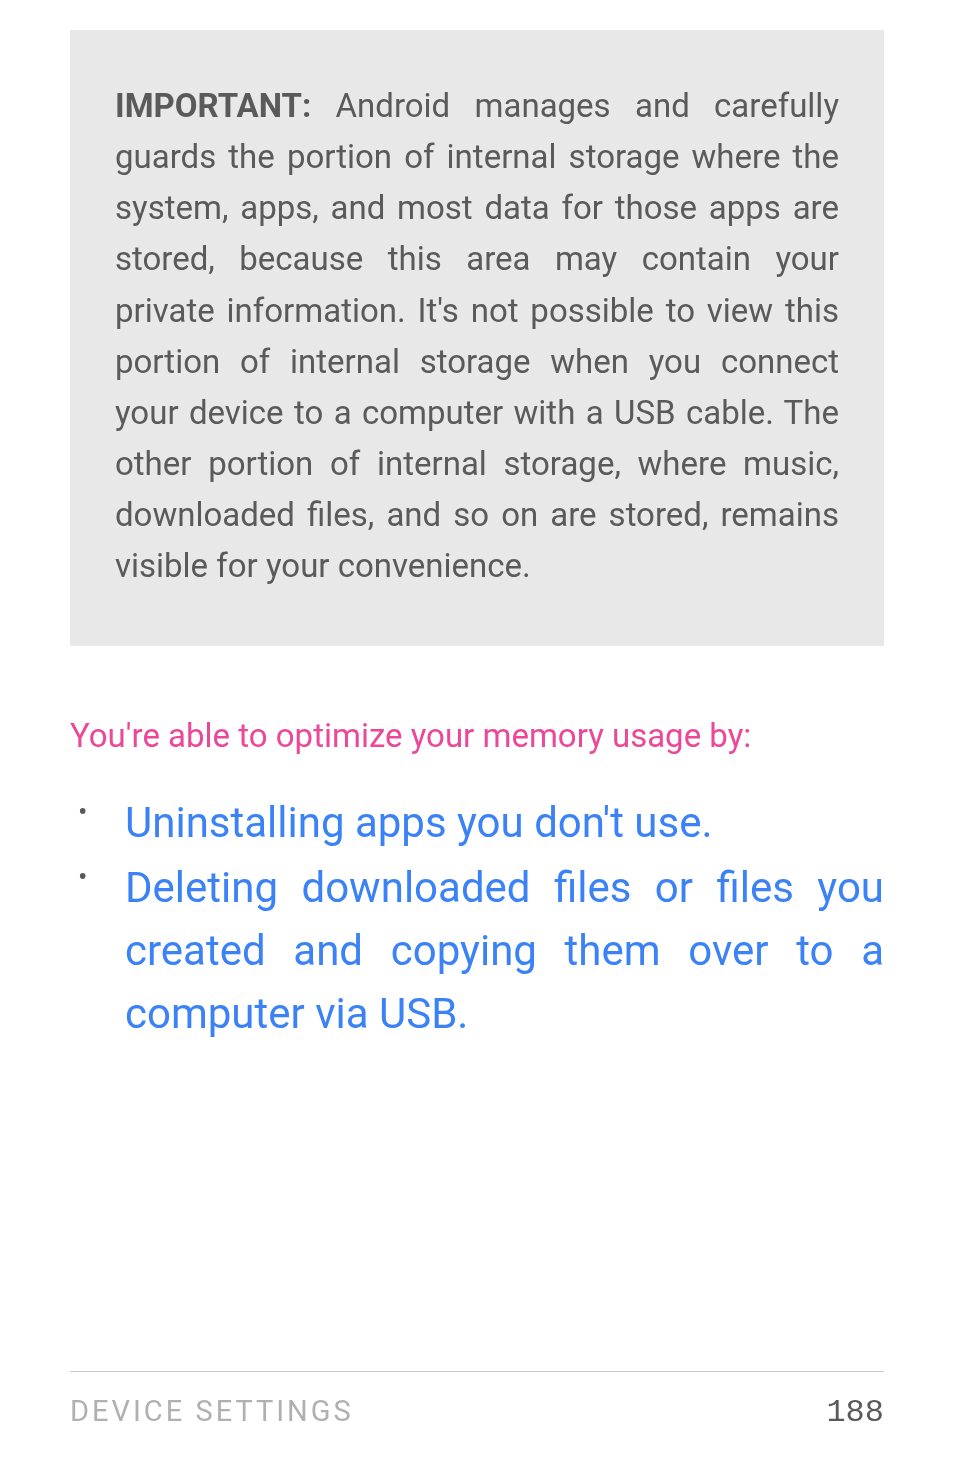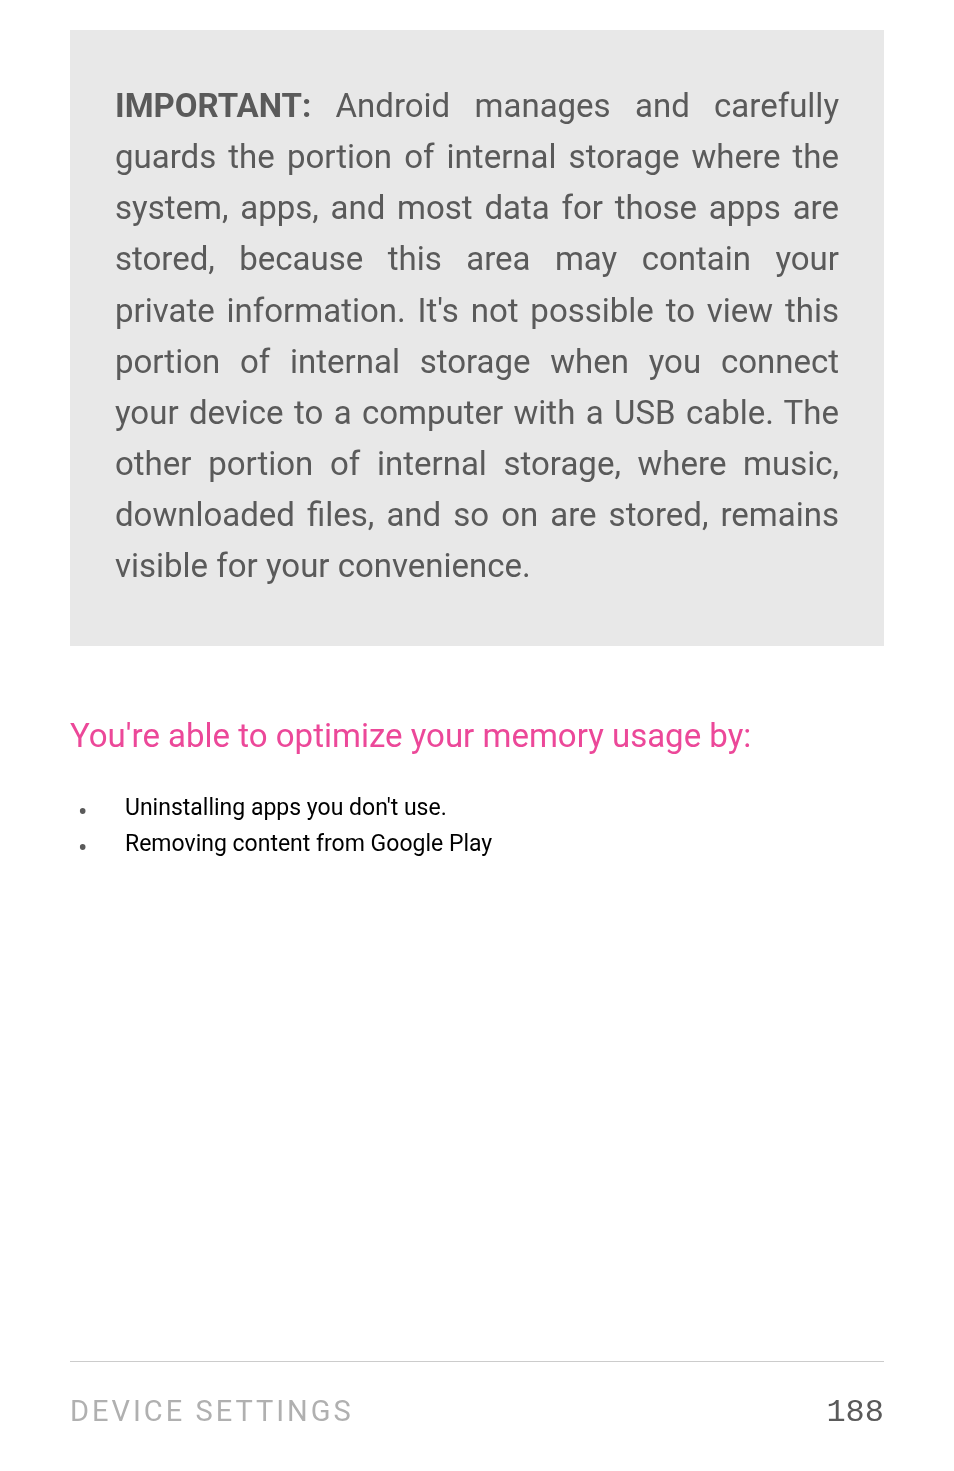--- a/index.html
+++ b/index.html
@@ -38,40 +38,40 @@
       margin-bottom: 30px;
       text-align: justify;
     }
     .bullet-list {
       list-style: none;
       padding-left: 0;
     }
     .bullet-list li {
       position: relative;
       padding-left: 55px;
-      font-size: 23px;
+      font-size: 42px;
       line-height: 1.5;
-      color: #000000;
+      color: #3b82f6;
       text-align: justify;
       margin-bottom: 2px;
     }
     .bullet-list li::before {
       content: "•";
       position: absolute;
       left: 8px;
       top: 0;
       font-size: 28px;
       color: #5a5a5a;
     }
     .spacer {
       flex: 1;
     }
     .footer {
       border-top: 1px solid #cccccc;
-      padding-top: 32px;
+      padding-top: 22px;
       display: flex;
       justify-content: space-between;
       align-items: baseline;
     }
     .footer-title {
       font-size: 29px;
       letter-spacing: 3px;
       color: #b0b0b0;
     }
     .footer-page {
@@ -86,21 +86,21 @@
 <div class="callout-box">
   <p class="callout-text">
     <span class="callout-label">IMPORTANT:</span><span> Android manages and carefully guards the portion of internal storage where the system, apps, and most data for those apps are stored, because this area may contain your private information. It's not possible to view this portion of internal storage when you connect your device to a computer with a USB cable. The other portion of internal storage, where music, downloaded files, and so on are stored, remains visible for your convenience.</span>
   </p>
 </div>
 
 <p class="body-text">You're able to optimize your memory usage by:</p>
 
 <ul class="bullet-list">
   <li>Uninstalling apps you don't use.</li>
-  <li>Removing content from Google Play</li>
+  <li>Deleting downloaded files or files you created and copying them over to a computer via USB.</li>
 </ul>
 
 <div class="spacer"></div>
 
 <div class="footer">
   <span class="footer-title">DEVICE SETTINGS</span>
   <span class="footer-page">188</span>
 </div>
 
 </body></html>

